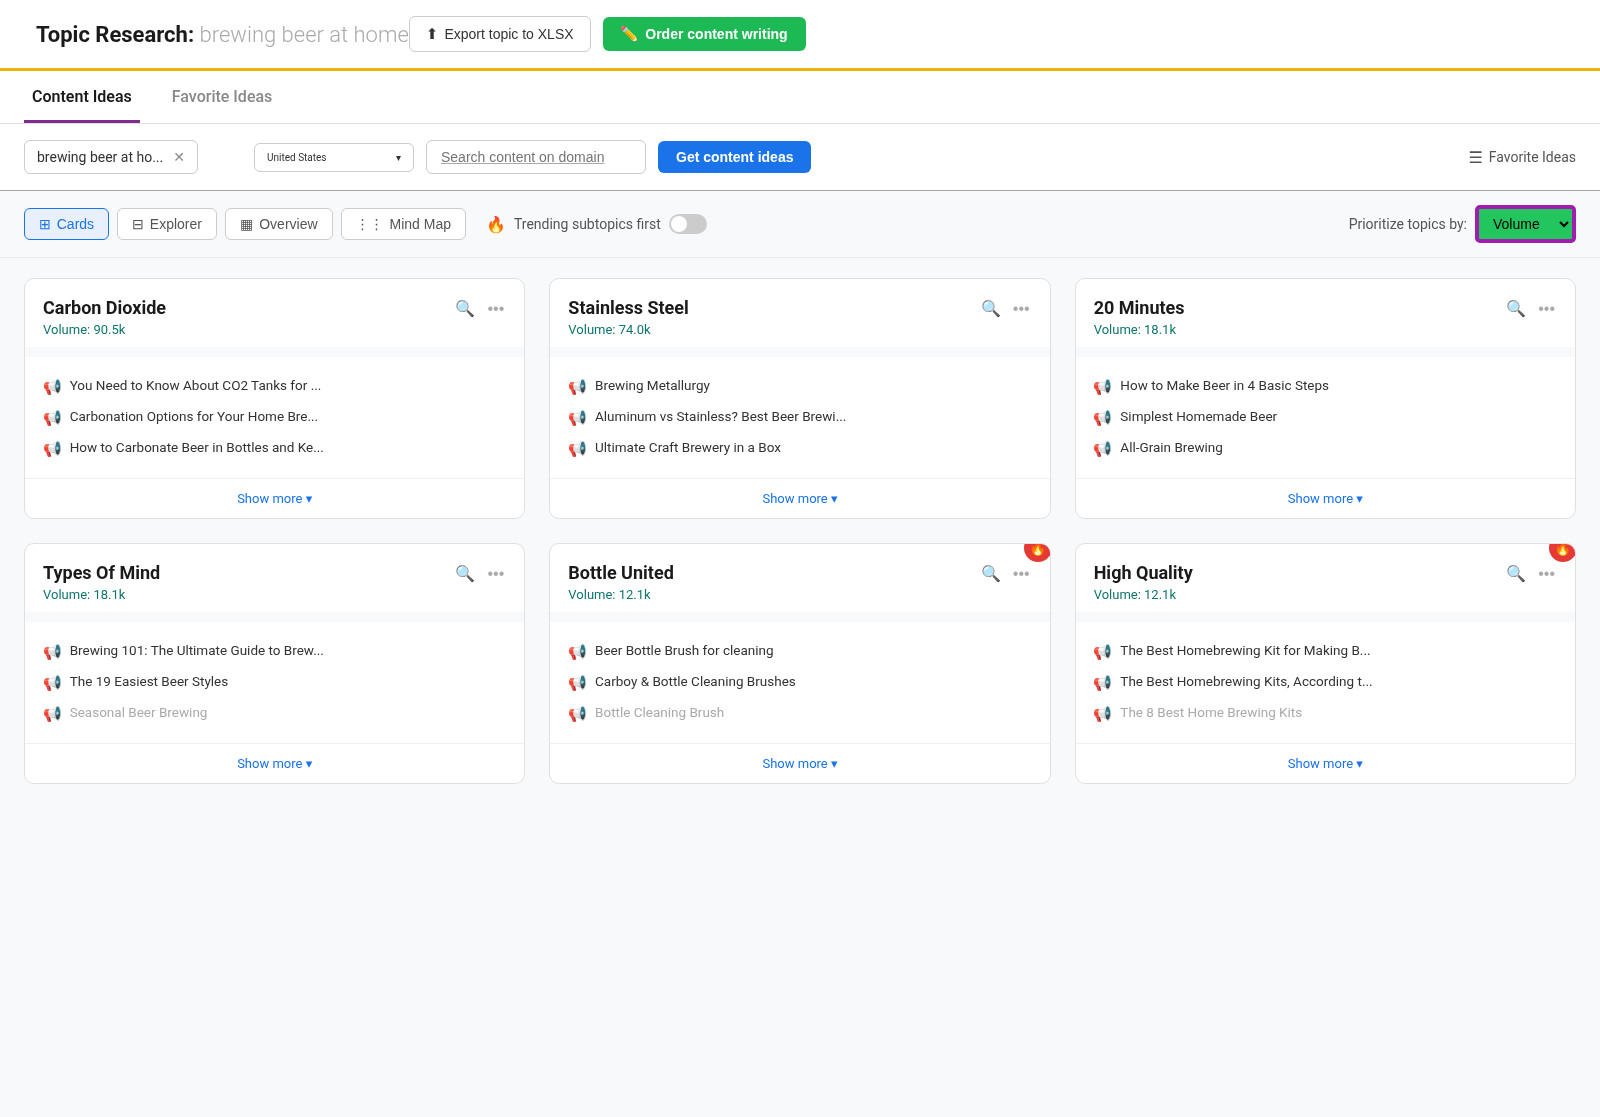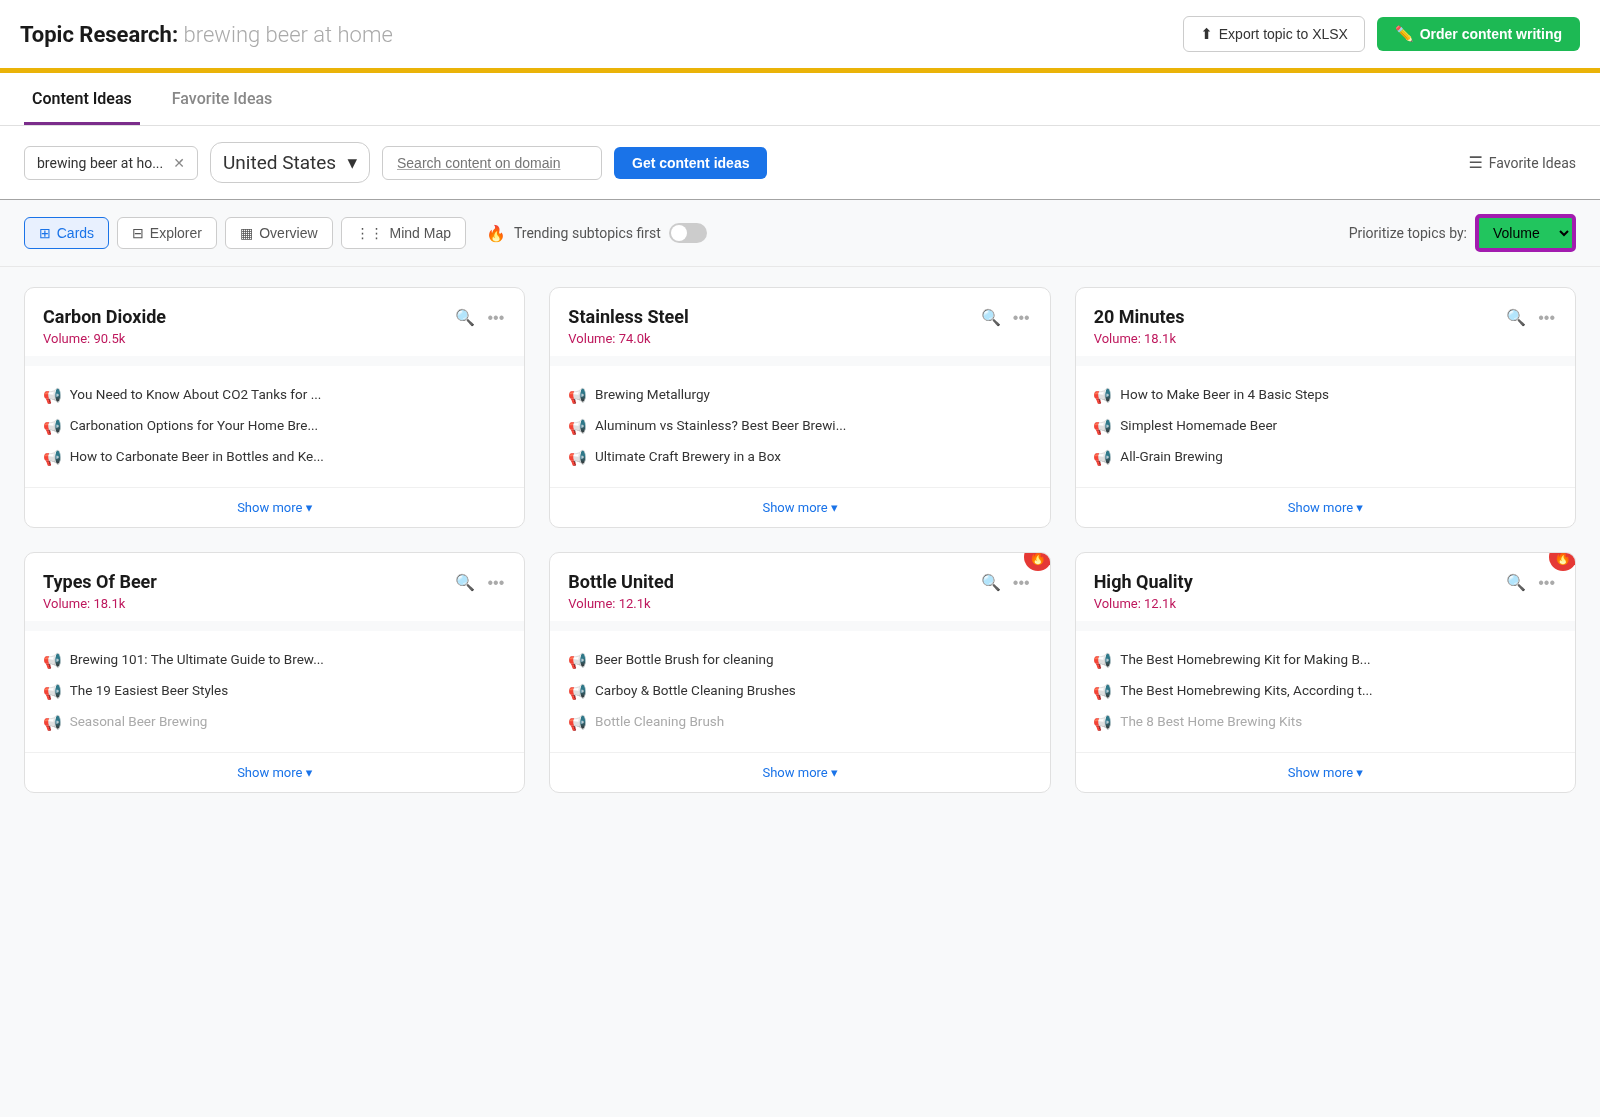--- a/index.html
+++ b/index.html
@@ -1,48 +1,48 @@
 <!DOCTYPE html>
 <html><head>
   <meta charset="utf-8">
   <style>
     * { box-sizing: border-box; margin: 0; padding: 0; }
     body { font-family: -apple-system, BlinkMacSystemFont, 'Segoe UI', Roboto, Arial, sans-serif; background: #f8f9fa; color: #333; font-size: 14px; }
 
-    .header { background: #fff; padding: 16px 20px; display: flex; align-items: center; justify-content: space-between; border-bottom: 5px solid #eab308; }
+    .header { background: #fff; padding: 16px 36px; display: flex; align-items: center; border-bottom: 3px solid #eab308; }
     .header-actions { display: flex; align-items: center; gap: 12px; }
     .btn-export { display: flex; align-items: center; gap: 6px; padding: 8px 16px; border: 1px solid #ccc; border-radius: 6px; background: #fff; cursor: pointer; font-size: 14px; color: #333; }
     .btn-order { display: flex; align-items: center; gap: 6px; padding: 8px 18px; border: none; border-radius: 6px; background: #1db954; cursor: pointer; font-size: 14px; color: #fff; font-weight: 600; }
 
     .tabs { background: #fff; padding: 0 24px; display: flex; gap: 0; border-bottom: 1px solid #e0e0e0; }
     .tab { padding: 16px 8px 14px; font-size: 16px; font-weight: 500; color: #888; cursor: pointer; border-bottom: 3px solid transparent; margin-right: 24px; }
     .tab.active { color: #1a1a1a; border-bottom-color: #7b2d8b; font-weight: 600; }
 
     .toolbar { background: #fff; padding: 16px 24px; display: flex; align-items: center; gap: 12px; flex-wrap: wrap; border-bottom: 1px solid #a3a3a3; }
     .search-keyword { display: flex; align-items: center; gap: 6px; padding: 8px 12px; border: 1px solid #ccc; border-radius: 6px; background: #fff; font-size: 14px; color: #333; }
     .search-keyword .clear-icon { cursor: pointer; color: #888; margin-left: 4px; }
-    .select-country { display: flex; align-items: center; gap: 6px; padding: 8px 12px; border: 1px solid #ccc; border-radius: 12px; background: #fff; font-size: 19px; color: #333; cursor: pointer; min-width: 160px; justify-content: space-between; }
+    .select-country { display: flex; align-items: center; gap: 6px; padding: 8px 12px; border: 1px solid #ccc; border-radius: 6px; background: #fff; font-size: 10px; color: #333; cursor: pointer; min-width: 160px; justify-content: space-between; margin-left: 44px; }
     .search-domain { padding: 8px 14px; border: 1px solid #ccc; border-radius: 6px; background: #fff; font-size: 14px; color: #aaa; min-width: 220px; text-decoration: underline; }
     .btn-get-ideas { padding: 8px 18px; border: none; border-radius: 6px; background: #1a73e8; cursor: pointer; font-size: 14px; color: #fff; font-weight: 600; }
     .favorite-ideas-link { margin-left: auto; display: flex; align-items: center; gap: 6px; color: #555; cursor: pointer; font-size: 14px; }
 
     .view-bar { background: #f8f9fa; padding: 14px 24px; display: flex; align-items: center; gap: 8px; border-bottom: 1px solid #e8e8e8; }
     .view-btn { display: flex; align-items: center; gap: 6px; padding: 7px 14px; border: 1px solid #ccc; border-radius: 6px; background: #fff; cursor: pointer; font-size: 14px; color: #555; }
     .view-btn.active { background: #e8f0fe; border-color: #1a73e8; color: #1a73e8; }
     .trending-toggle { display: flex; align-items: center; gap: 8px; margin-left: 12px; font-size: 14px; color: #555; }
     .toggle-switch { width: 38px; height: 20px; background: #ccc; border-radius: 10px; position: relative; cursor: pointer; }
     .toggle-switch .knob { width: 16px; height: 16px; background: #fff; border-radius: 50%; position: absolute; top: 2px; left: 2px; }
     .prioritize { margin-left: auto; display: flex; align-items: center; gap: 8px; font-size: 14px; color: #555; }
     .prioritize select { padding: 6px 10px; border: 4px solid #a21caf; border-radius: 5px; font-size: 14px; background: #22c55e; cursor: pointer; }
 
     .cards-grid { display: grid; grid-template-columns: repeat(3, 1fr); gap: 24px; padding: 20px 24px; }
     .card { background: #fff; border-radius: 10px; border: 1px solid #e0e0e0; overflow: hidden; position: relative; }
     .card-header { padding: 18px 18px 10px; display: flex; align-items: flex-start; justify-content: space-between; }
     .card-title { font-size: 18px; font-weight: 700; color: #1a1a1a; }
-    .card-volume { font-size: 13px; color: #be185d; margin-top: 4px; }
+    .card-volume { font-size: 13px; color: #0f766e; margin-top: 4px; }
     .card-header-actions { display: flex; gap: 8px; align-items: center; }
     .card-icon-btn { background: none; border: none; cursor: pointer; color: #aaa; font-size: 16px; padding: 2px; }
     .card-items { padding: 14px 18px; }
     .card-item { display: flex; align-items: flex-start; gap: 8px; padding: 6px 0; font-size: 13.5px; color: #333; }
     .card-item.dimmed { color: #aaa; }
     .megaphone-icon { color: #1db954; font-size: 15px; flex-shrink: 0; margin-top: 1px; }
     .megaphone-icon.dimmed { color: #ccc; }
     .card-show-more { text-align: center; padding: 12px; border-top: 1px solid #f0f0f0; color: #1a73e8; font-size: 13px; cursor: pointer; }
     .trending-badge { position: absolute; top: -10px; right: -2px; width: 28px; height: 28px; background: #e53935; border-radius: 50%; display: flex; align-items: center; justify-content: center; color: #fff; font-size: 14px; z-index: 2; }
 
@@ -232,21 +232,21 @@
 
     </div>
     <div class="card-show-more">
       Show more ▾
     </div>
   </div>
     <div class="card">
 
     <div class="card-header">
       <div>
-        <div class="card-title">Types Of Beer</div>
+        <div class="card-title">Types Of Mind</div>
         <div class="card-volume">Volume: 18.1k</div>
       </div>
       <div class="card-header-actions">
         <button class="card-icon-btn">🔍</button>
         <button class="card-icon-btn">•••</button>
       </div>
     </div>
     <div class="card-spacer"></div>
     <div class="card-items">
 

